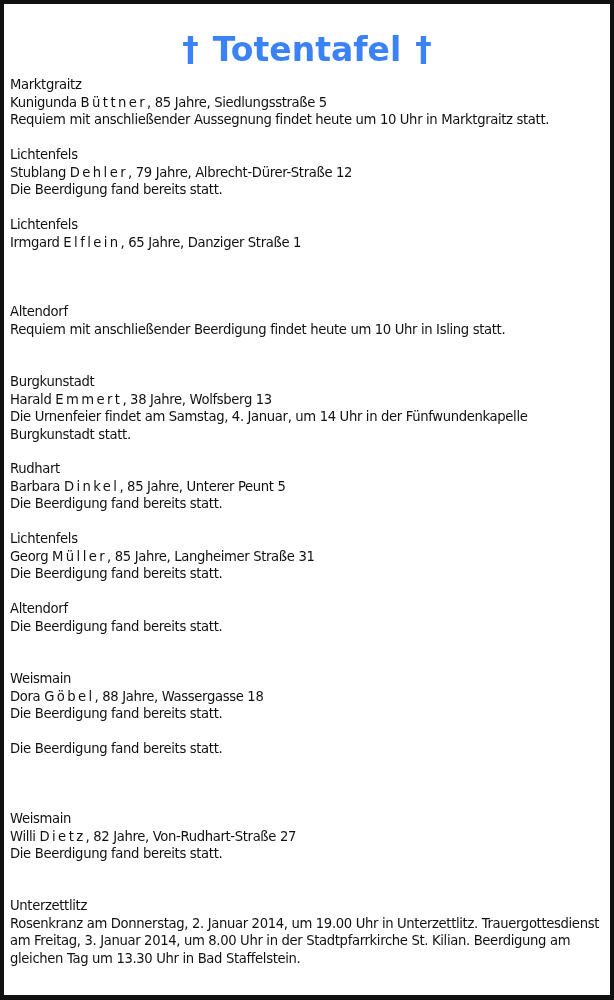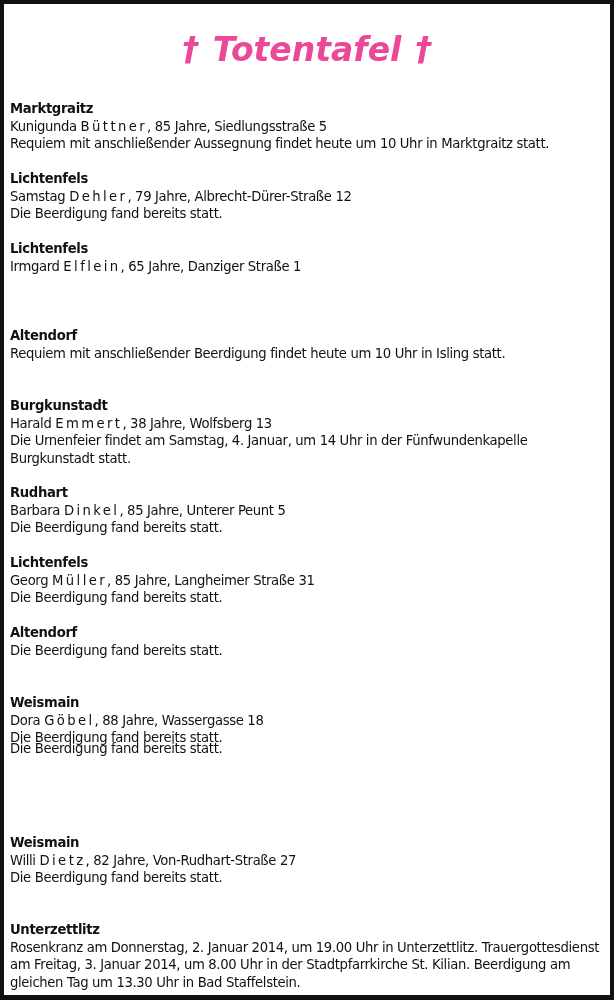--- a/index.html
+++ b/index.html
@@ -14,38 +14,36 @@
       border-bottom: 5px solid #111;
       background: #fff;
     }
     .title {
       position: absolute; left: 0; right: 0; top: 24px;
       text-align: center;
       font-family: "DejaVu Sans", sans-serif;
       font-weight: bold;
       font-size: 33px;
       line-height: 44px;
-      color: #ec4899;
+      color: #3b82f6;
       letter-spacing: 0px;
-      font-style: italic;
     }
     .title .cross { font-weight: bold; }
     .title .gap { display: inline-block; width: 14px; }
     .entry {
       position: absolute; left: 6px; right: 6px;
       font-family: "DejaVu Sans", sans-serif;
       font-size: 13.2px;
       line-height: 17.6px;
       color: #111;
       letter-spacing: -0.35px;
     }
     .entry .place {
-      font-weight: bold;
+      font-weight: normal;
       display: block;
-      margin-top: 24px;
     }
     .entry .person, .entry .info { display: block; }
     .surname { letter-spacing: 2.4px; text-align: right; }
   </style>
 </head>
 <body>
 
 <div class="frame">
 
   <div class="title">
@@ -53,21 +51,21 @@
   </div>
 
   <div class="entry" style="top:72px">
     <span class="place">Marktgraitz</span>
     <span class="person"><span>Kunigunda</span> <span class="surname">Büttner</span><span>, 85 Jahre, Siedlungsstraße 5</span></span>
     <span class="info">Requiem mit anschließender Aussegnung findet heute um 10 Uhr in Marktgraitz statt.</span>
   </div>
 
   <div class="entry" style="top:142px">
     <span class="place">Lichtenfels</span>
-    <span class="person"><span>Samstag</span> <span class="surname">Dehler</span><span>, 79 Jahre, Albrecht-Dürer-Straße 12</span></span>
+    <span class="person"><span>Stublang</span> <span class="surname">Dehler</span><span>, 79 Jahre, Albrecht-Dürer-Straße 12</span></span>
     <span class="info">Die Beerdigung fand bereits statt.</span>
   </div>
 
   <div class="entry" style="top:212px">
     <span class="place">Lichtenfels</span>
     <span class="person"><span>Irmgard</span> <span class="surname">Elflein</span><span>, 65 Jahre, Danziger Straße 1</span></span>
   </div>
 
   <div class="entry" style="top:299px">
     <span class="place">Altendorf</span>

